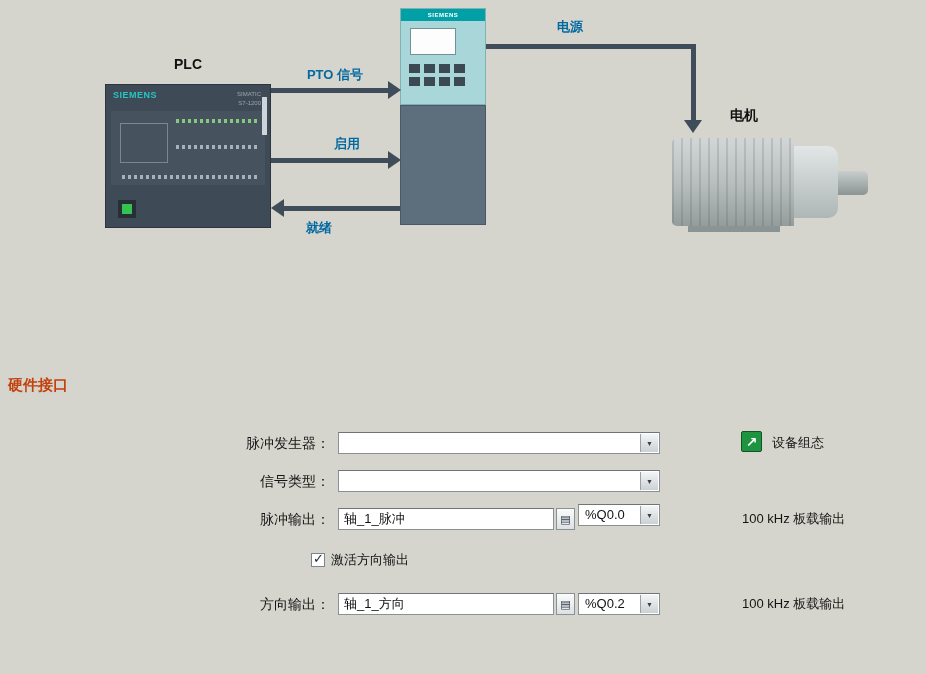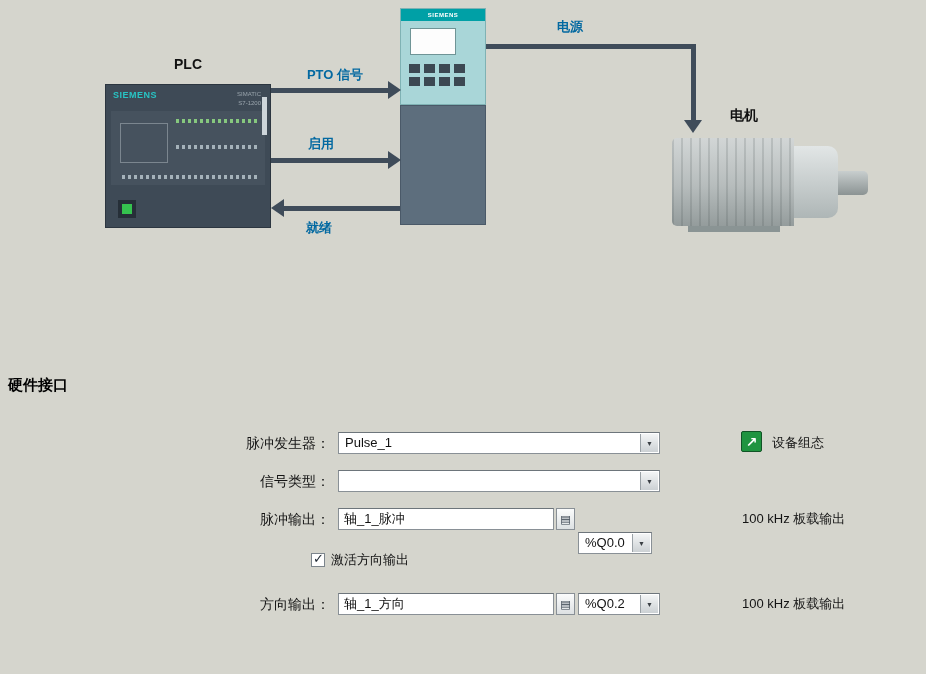--- a/index.html
+++ b/index.html
@@ -36,21 +36,21 @@
   .drive-keys span { background:#3c4852; }
   .drive-body { position:absolute; left:0; top:97px; width:86px; height:120px; background:#5d6e7d; border:1px solid #4a5968; }
 
   .motor-body { position:absolute; left:672px; top:138px; width:122px; height:88px; background:linear-gradient(180deg,#d2d6d6 0%,#b6bcbc 55%,#949c9c 100%); border-radius:5px 0 0 5px; }
   .motor-fins { position:absolute; left:0; top:0; right:0; bottom:0; background:repeating-linear-gradient(90deg,rgba(60,70,70,.16) 0,rgba(60,70,70,.16) 2px,transparent 2px,transparent 9px); border-radius:5px 0 0 5px; }
   .motor-cap { position:absolute; left:794px; top:146px; width:44px; height:72px; background:linear-gradient(180deg,#e2e6e6,#aeb6b6); border-radius:0 10px 10px 0; }
   .motor-shaft { position:absolute; left:838px; top:171px; width:30px; height:24px; background:linear-gradient(180deg,#c8cece,#8b9393); border-radius:0 5px 5px 0; }
   .motor-base { position:absolute; left:688px; top:226px; width:92px; height:6px; background:#8a9494; }
 
   
-  .sect-title { position:absolute; left:8px; top:376px; font-size:15px; font-weight:bold; color:#000000; }
+  .sect-title { position:absolute; left:8px; top:376px; font-size:15px; font-weight:bold; color:#c2410c; }
   .flabel { position:absolute; width:180px; text-align:right; font-size:14px; line-height:22px; color:#141414; }
   .combo { position:absolute; height:22px; background:#fff; border:1px solid #899096; border-top-color:#6d757b; }
   .combo-val { position:absolute; left:6px; top:0; right:22px; line-height:20px; font-size:13px; color:#111; white-space:nowrap; overflow:hidden; }
   .combo-btn { position:absolute; top:1px; right:1px; bottom:1px; width:18px; background:linear-gradient(180deg,#f3f5f6,#ccd1d4); border-left:1px solid #9aa1a6; display:flex; align-items:center; justify-content:center; }
   .dd { font-size:7px; color:#3a3f44; }
   .tinput { position:absolute; height:22px; background:#fff; border:1px solid #899096; border-top-color:#6d757b; font-size:13px; padding:8px 5px; color:#111; font-family:inherit; }
   .sq-btn { position:absolute; width:19px; height:22px; background:linear-gradient(180deg,#fbfcfc,#dde1e3); border:1px solid #899096; display:flex; align-items:center; justify-content:center; }
   .list-ic { font-size:11px; color:#2e3a46; }
   .note { position:absolute; font-size:13px; line-height:22px; color:#141414; white-space:nowrap; }
   .cfg-ic { position:absolute; width:21px; height:21px; background:#1f9440; border:1px solid #115426; border-radius:2px; display:flex; align-items:center; justify-content:center; }
@@ -106,41 +106,40 @@
         <div class="motor-fins"></div>
       </div>
     <div class="motor-cap"></div>
     <div class="motor-shaft"></div>
     <div class="motor-base"></div>
 
     <span class="alabel" style="left:280px;top:66px;width:110px;">PTO 信号</span>
     <span class="aline" style="left:271px;top:88px;width:118px;height:5px;"></span>
     <span class="ahead-r" style="left:388px;top:81px;"></span>
 
-    <span class="alabel" style="left:266px;top:135px;width:110px;">启用</span>
+    <span class="alabel" style="left:292px;top:135px;width:110px;">启用</span>
     <span class="aline" style="left:271px;top:158px;width:118px;height:5px;"></span>
     <span class="ahead-r" style="left:388px;top:151px;"></span>
 
     <span class="ahead-l" style="left:271px;top:199px;"></span>
     <span class="aline" style="left:284px;top:206px;width:116px;height:5px;"></span>
     <span class="alabel" style="left:264px;top:219px;width:110px;">就绪</span>
 
     <span class="alabel" style="left:520px;top:18px;width:100px;">电源</span>
     <span class="aline" style="left:486px;top:44px;width:210px;height:5px;"></span>
     <span class="aline" style="left:691px;top:44px;width:5px;height:78px;"></span>
     <span class="ahead-d" style="left:684px;top:120px;"></span>
   </div>
 
   <div>
 
     <div class="sect-title">硬件接口</div>
 
     <span class="flabel" style="left:150px;top:432px;">脉冲发生器：</span>
     <div class="combo" style="left:338px;top:432px;width:322px;">
-      <span class="combo-val">Pulse_1</span>
       <span class="combo-btn">
           <span class="dd">▼</span>
         </span>
     </div>
     <span class="cfg-ic" style="left:741px;top:431px;">
         <span class="cfg-arrow">↗</span>
       </span>
     <span class="cfg-label" style="left:772px;top:432px;">设备组态</span>
 
     <span class="flabel" style="left:150px;top:470px;">信号类型：</span>
@@ -148,21 +147,21 @@
       <span class="combo-btn">
           <span class="dd">▼</span>
         </span>
     </div>
 
     <span class="flabel" style="left:150px;top:508px;">脉冲输出：</span>
     <input class="tinput" style="left: 338px; top: 508px; width: 216px;" value="轴_1_脉冲">
     <span class="sq-btn" style="left:556px;top:508px;">
         <span class="list-ic">▤</span>
       </span>
-    <div class="combo" style="left:578px;top:532px;width:74px;">
+    <div class="combo" style="left:578px;top:504px;width:82px;">
       <span class="combo-val">%Q0.0</span>
       <span class="combo-btn">
           <span class="dd">▼</span>
         </span>
     </div>
     <span class="note" style="left:742px;top:508px;">100 kHz 板载输出</span>
 
     <span class="chk" style="left:311px;top:553px;">
         <span class="chk-mark">✓</span>
       </span>

